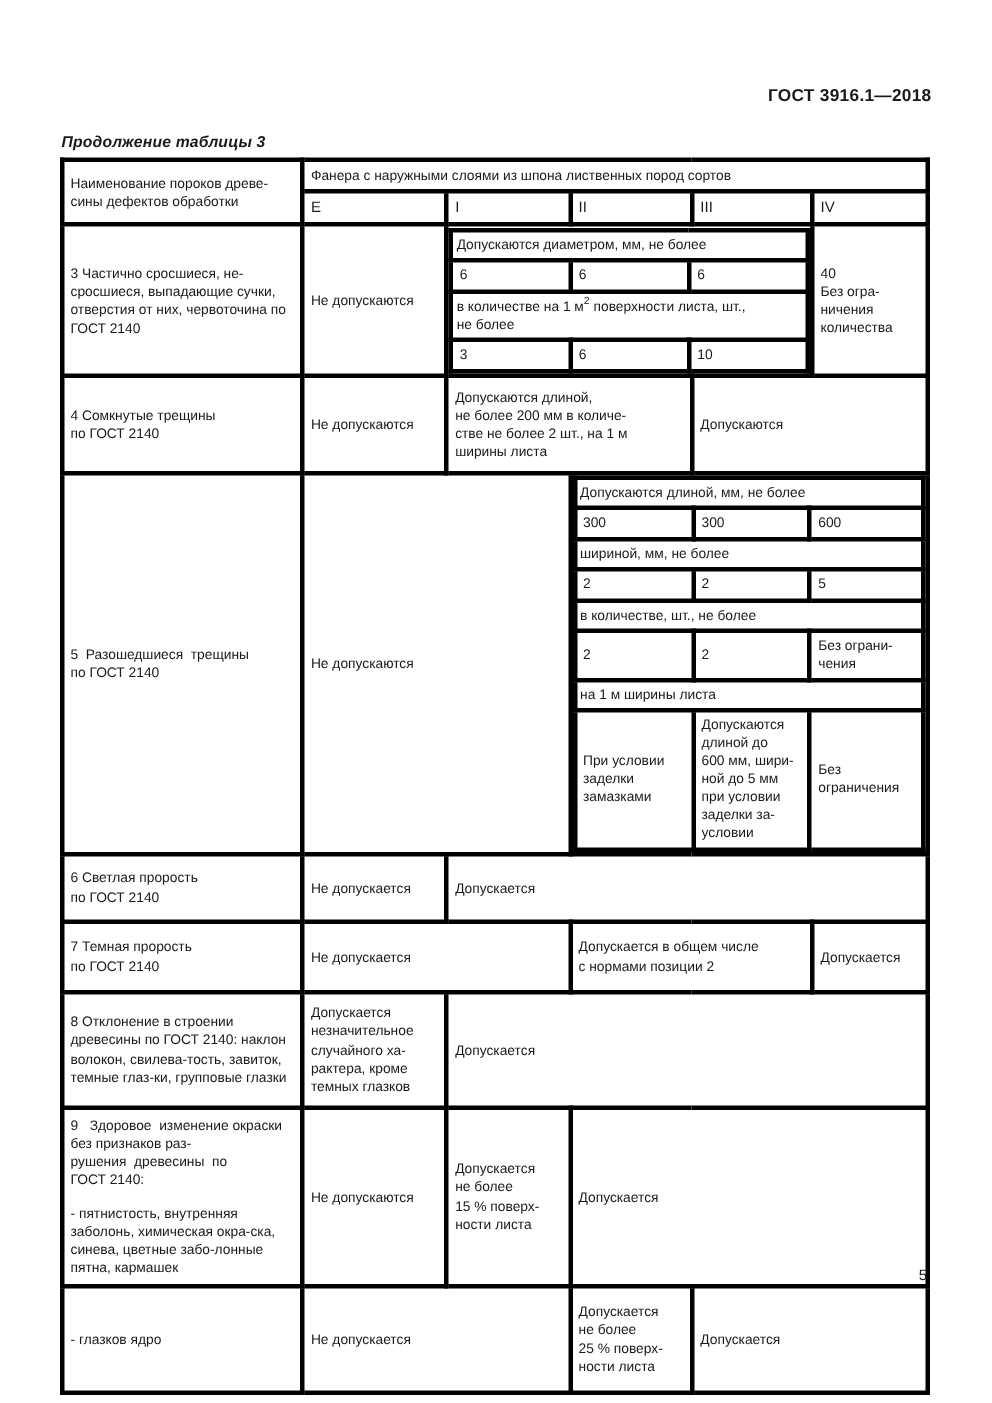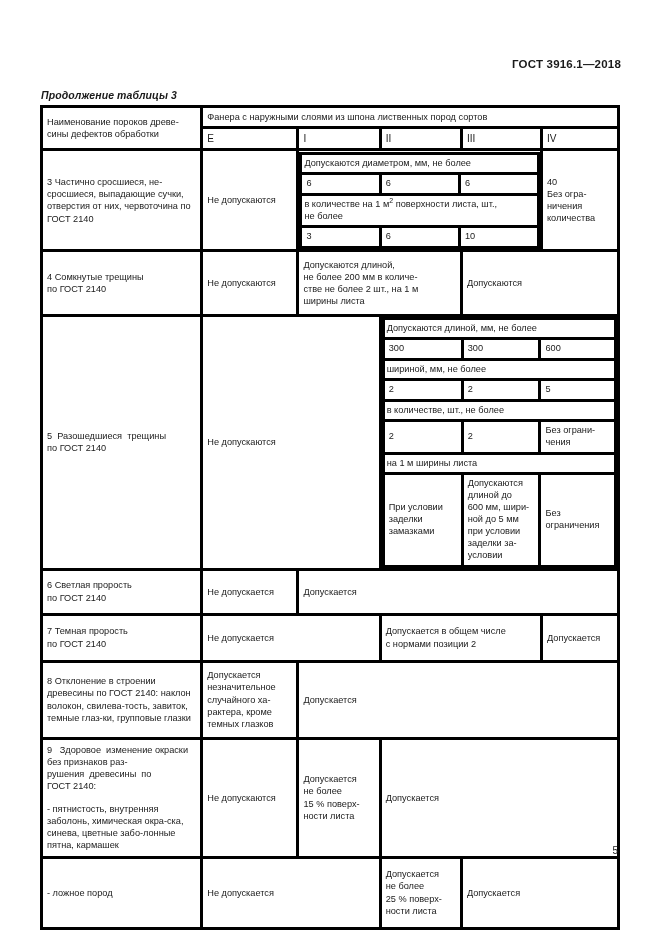--- a/index.html
+++ b/index.html
@@ -312,21 +312,21 @@
           <span>Допускается</span><br>
           <span>не более</span><br>
           <span>15 % поверх-</span><br>
           <span>ности листа</span>
         </td>
         <td colspan="3">Допускается</td>
       </tr>
 
       <tr>
         <td class="name" style="height:62px">
-          <span>- ложное пород</span>
+          <span>- глазков ядро</span>
         </td>
         <td colspan="2">Не допускается</td>
         <td class="cellpad-sm">
           <span>Допускается</span><br>
           <span>не более</span><br>
           <span>25 % поверх-</span><br>
           <span>ности листа</span>
         </td>
         <td colspan="2">Допускается</td>
       </tr>

